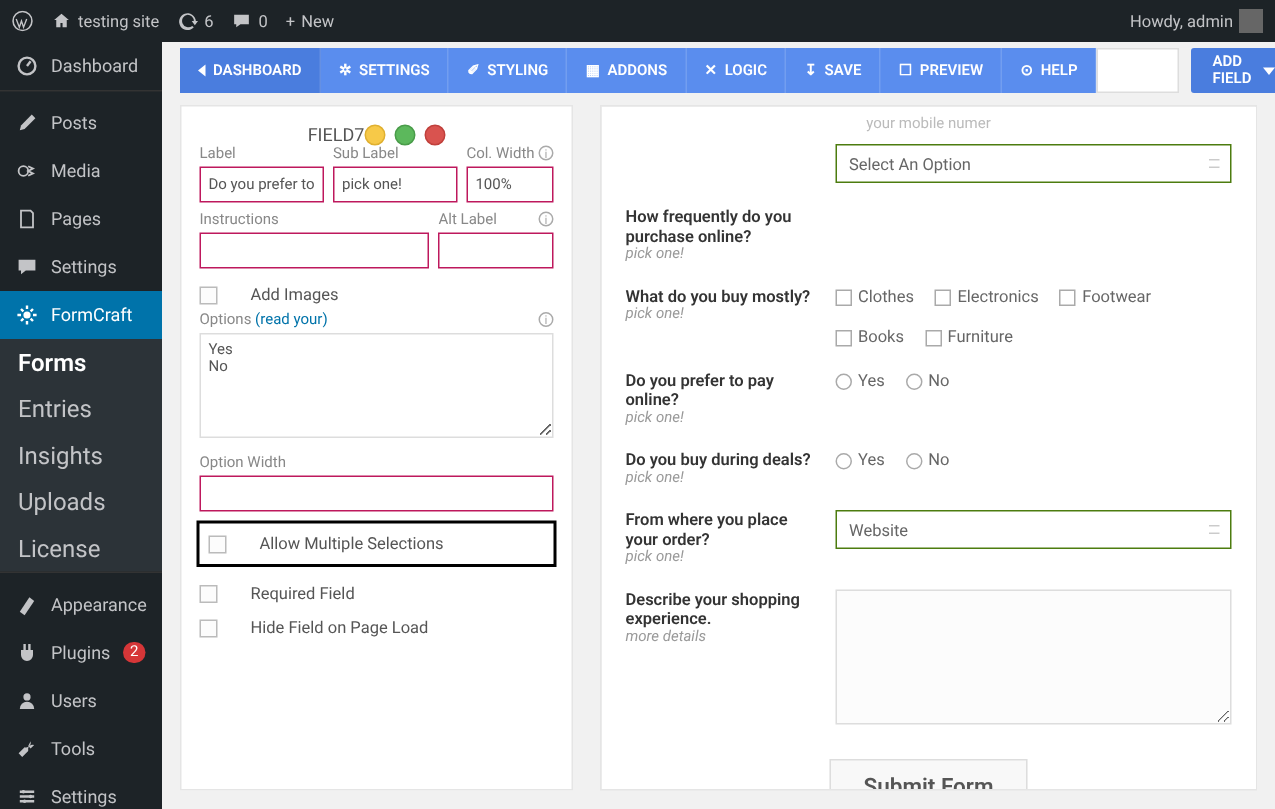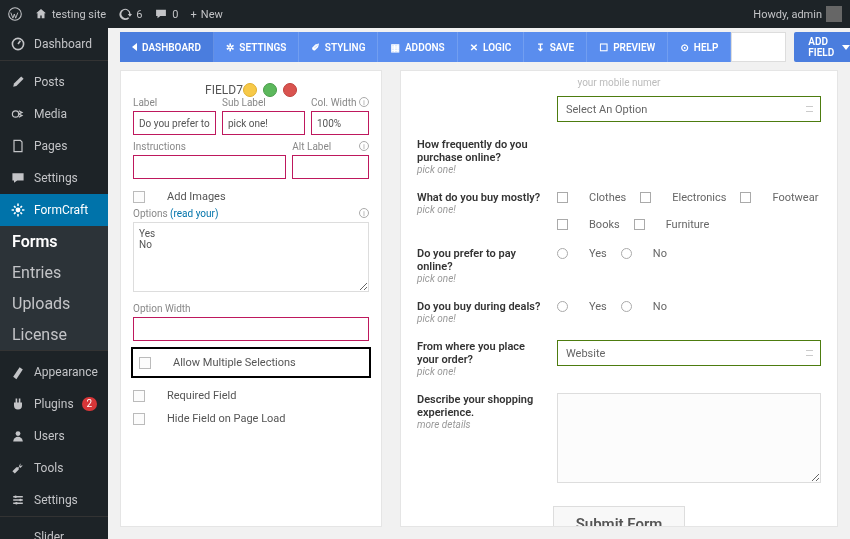--- a/index.html
+++ b/index.html
@@ -49,21 +49,21 @@
 .form-preview{flex:1;background:#fff;border:1px solid #e5e5e5;padding:16px 16px 30px 16px;max-height:100%;overflow-y:auto}
 .fld{display:flex;margin-bottom:16px}
 .fld-l{width:140px;padding-right:12px}
 .fld-lbl{font-size:11px;font-weight:600;color:#333}
 .fld-sub{font-size:10px;color:#999;font-style:italic}
 .fld-r{flex:1}
 .sel{width:100%;height:26px;border:1px solid #4d7c0f;background:#fff;padding:0 22px 0 8px;font-size:11px;color:#666;position:relative;appearance:none;-webkit-appearance:none}
 .sel-wrap{position:relative}
 .sel-wrap::after{content:'';position:absolute;right:8px;top:50%;transform:translateY(-50%);width:7px;height:10px;background:linear-gradient(#999,#999) center 2px/7px 1px no-repeat,linear-gradient(#999,#999) center 7px/7px 1px no-repeat;pointer-events:none;opacity:0.5}
 .radios,.chks{display:flex;gap:14px;font-size:11px;color:#666;flex-wrap:wrap}
-.r-opt{display:flex;align-items:center;gap:21px}
+.r-opt{display:flex;align-items:flex-end;gap:4px}
 .radio{width:11px;height:11px;border:1px solid #aaa;border-radius:50%}
 .cbox{width:11px;height:11px;border:1px solid #aaa}
 .ta-big{width:100%;min-height:90px;border:1px solid #ddd;background:#fcfcfc}
 .submit{text-align:center;margin-top:20px}
 .submit-btn{background:#f8f8f8;border:1px solid #ddd;padding:8px 22px;font-size:15px;color:#555;font-weight:600;cursor:pointer}
 .tri{width:0;height:0;border-top:4px solid transparent;border-bottom:4px solid transparent;border-left:5px solid #fff}
 .chev{width:0;height:0;border-left:4px solid transparent;border-right:4px solid transparent;border-top:5px solid #fff}
 </style>
 </head>
 <body>
@@ -145,20 +145,21 @@
     <div class="menu-item current">
         <svg viewBox="0 0 20 20" fill="currentColor">
           <circle cx="10" cy="10" r="3"></circle>
           <path d="M10 2v3M10 15v3M2 10h3M15 10h3M5 5l2 2M13 13l2 2M5 15l2-2M13 7l2-2" stroke="currentColor" stroke-width="2"></path>
         </svg>
         <span>FormCraft</span>
       </div>
     <div class="submenu">
       <div class="submenu-item current">Forms</div>
       <div class="submenu-item">Entries</div>
+      <div class="submenu-item">Insights</div>
       <div class="submenu-item">Uploads</div>
       <div class="submenu-item">License</div>
     </div>
     <div class="sep"></div>
     <div class="menu-item">
         <svg viewBox="0 0 20 20" fill="currentColor">
           <path d="M4 16l8-12 4 3-8 12z"></path>
         </svg>
         <span>Appearance</span>
       </div>

